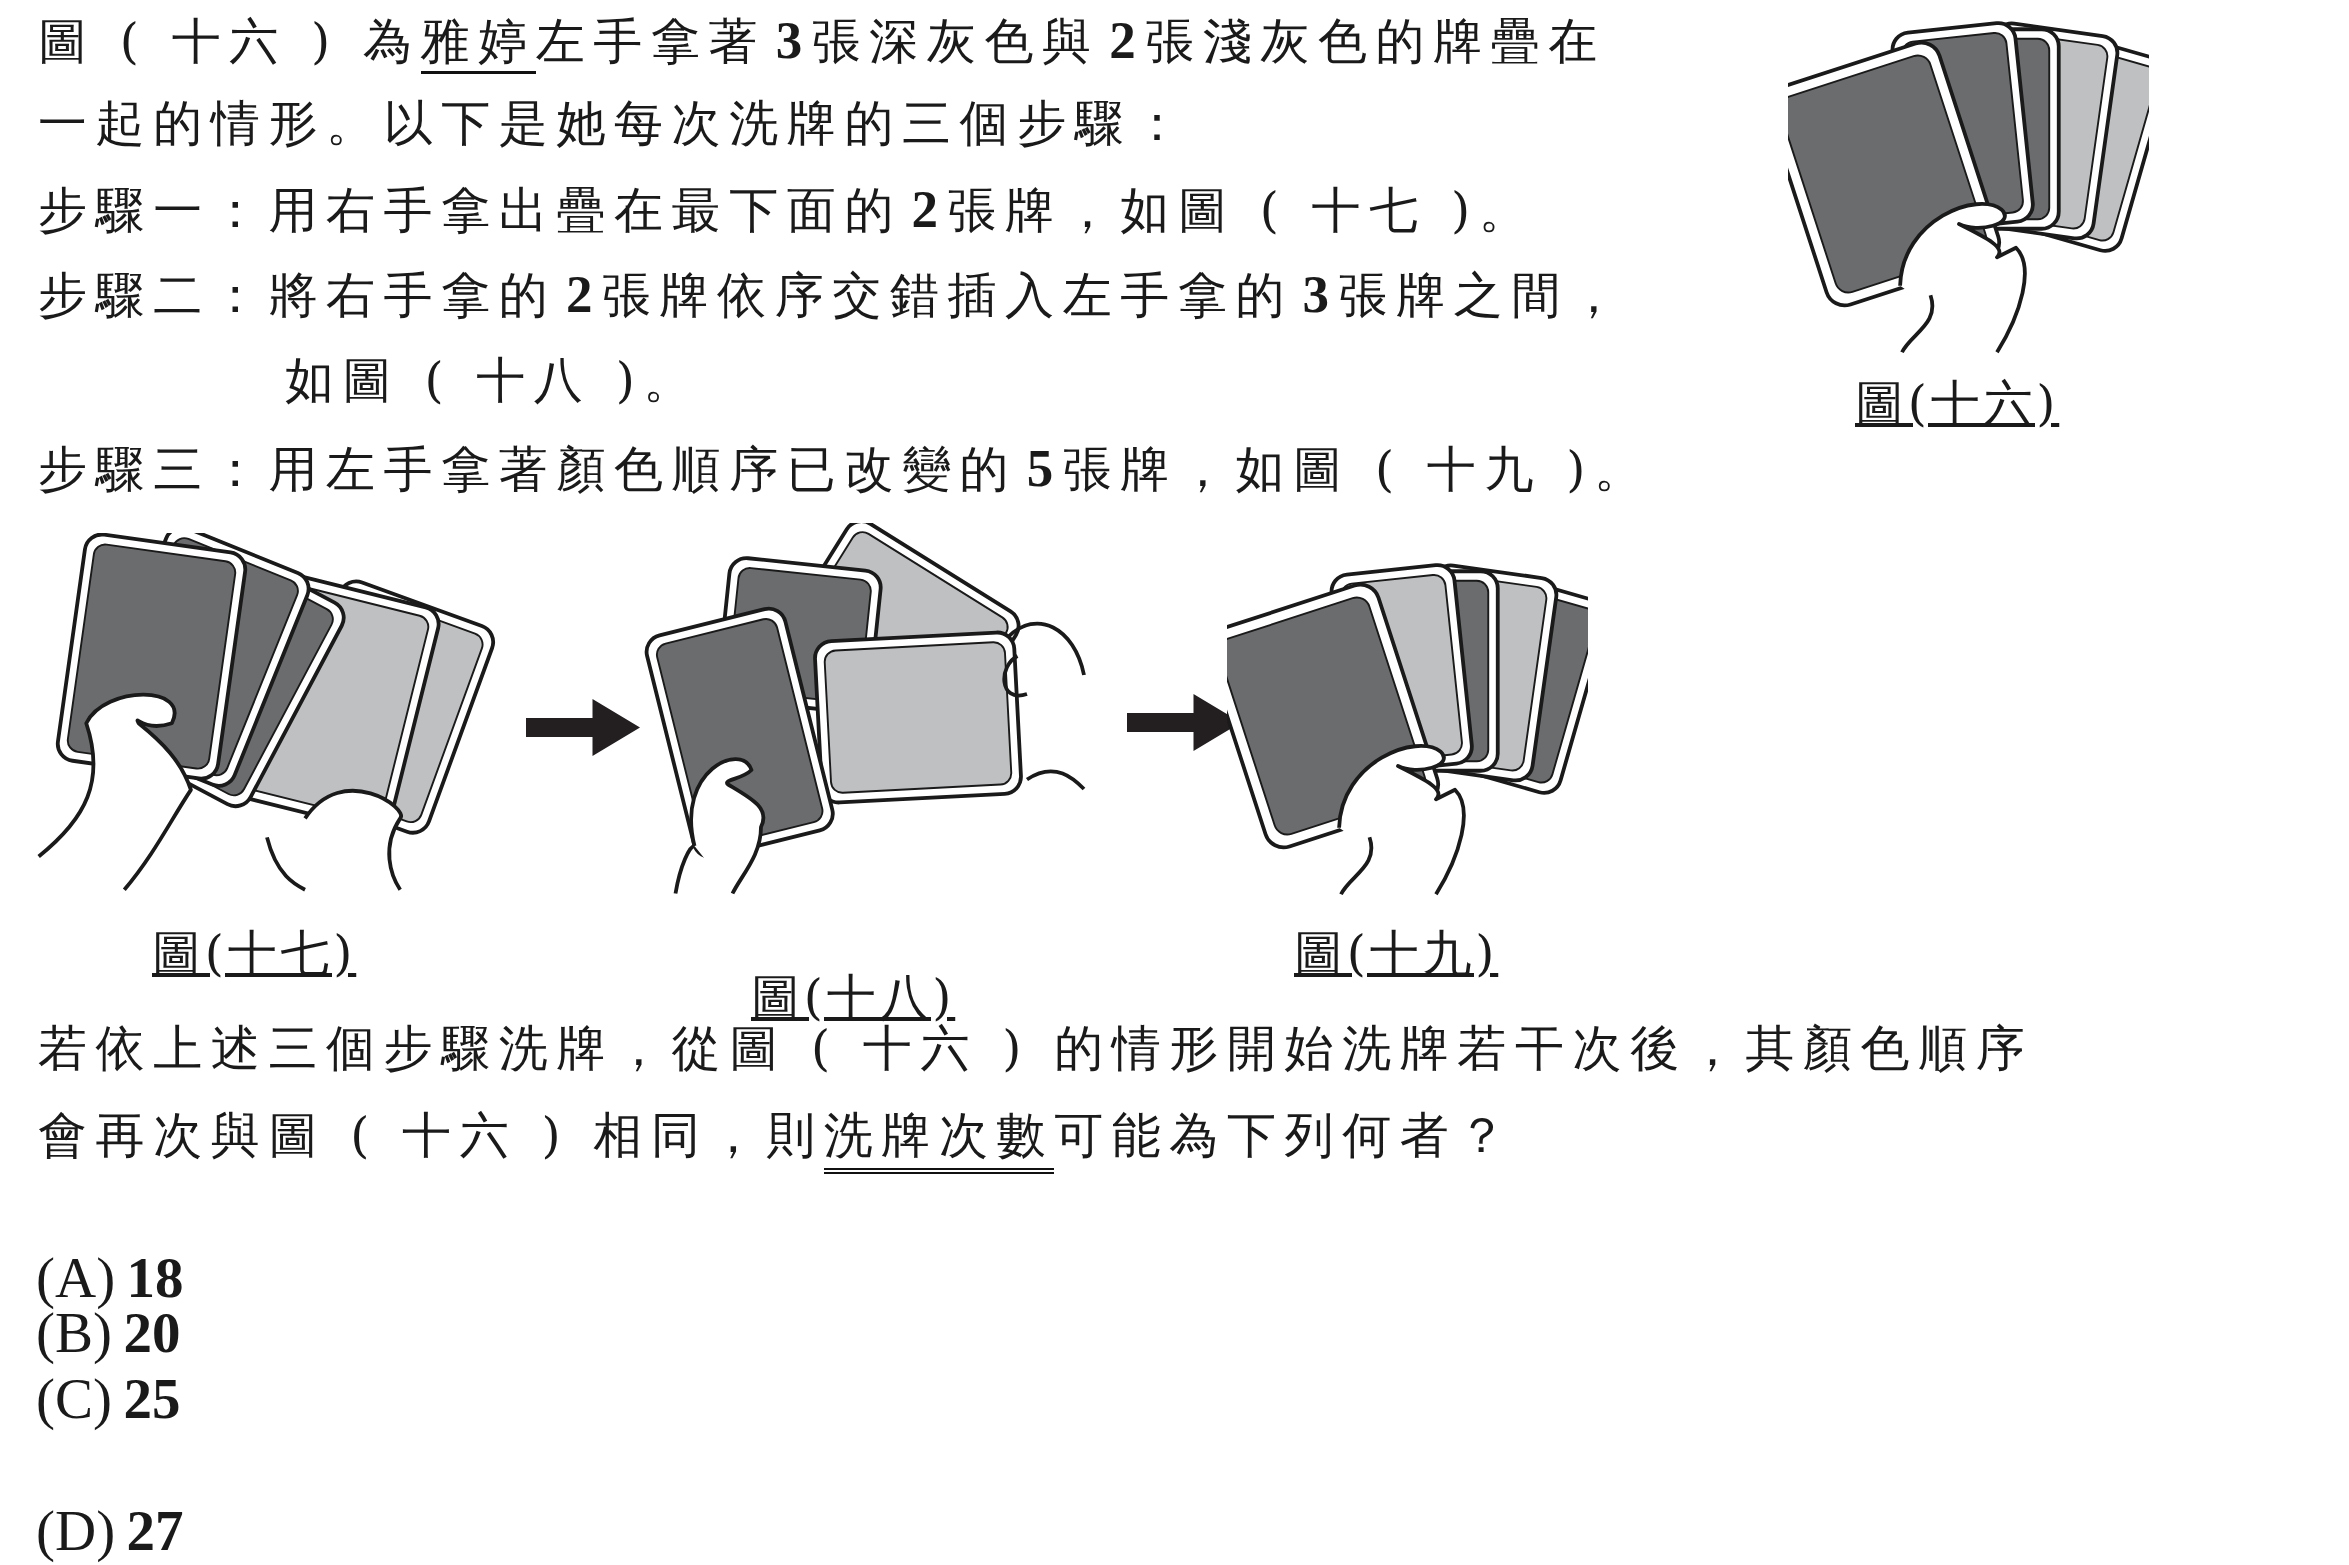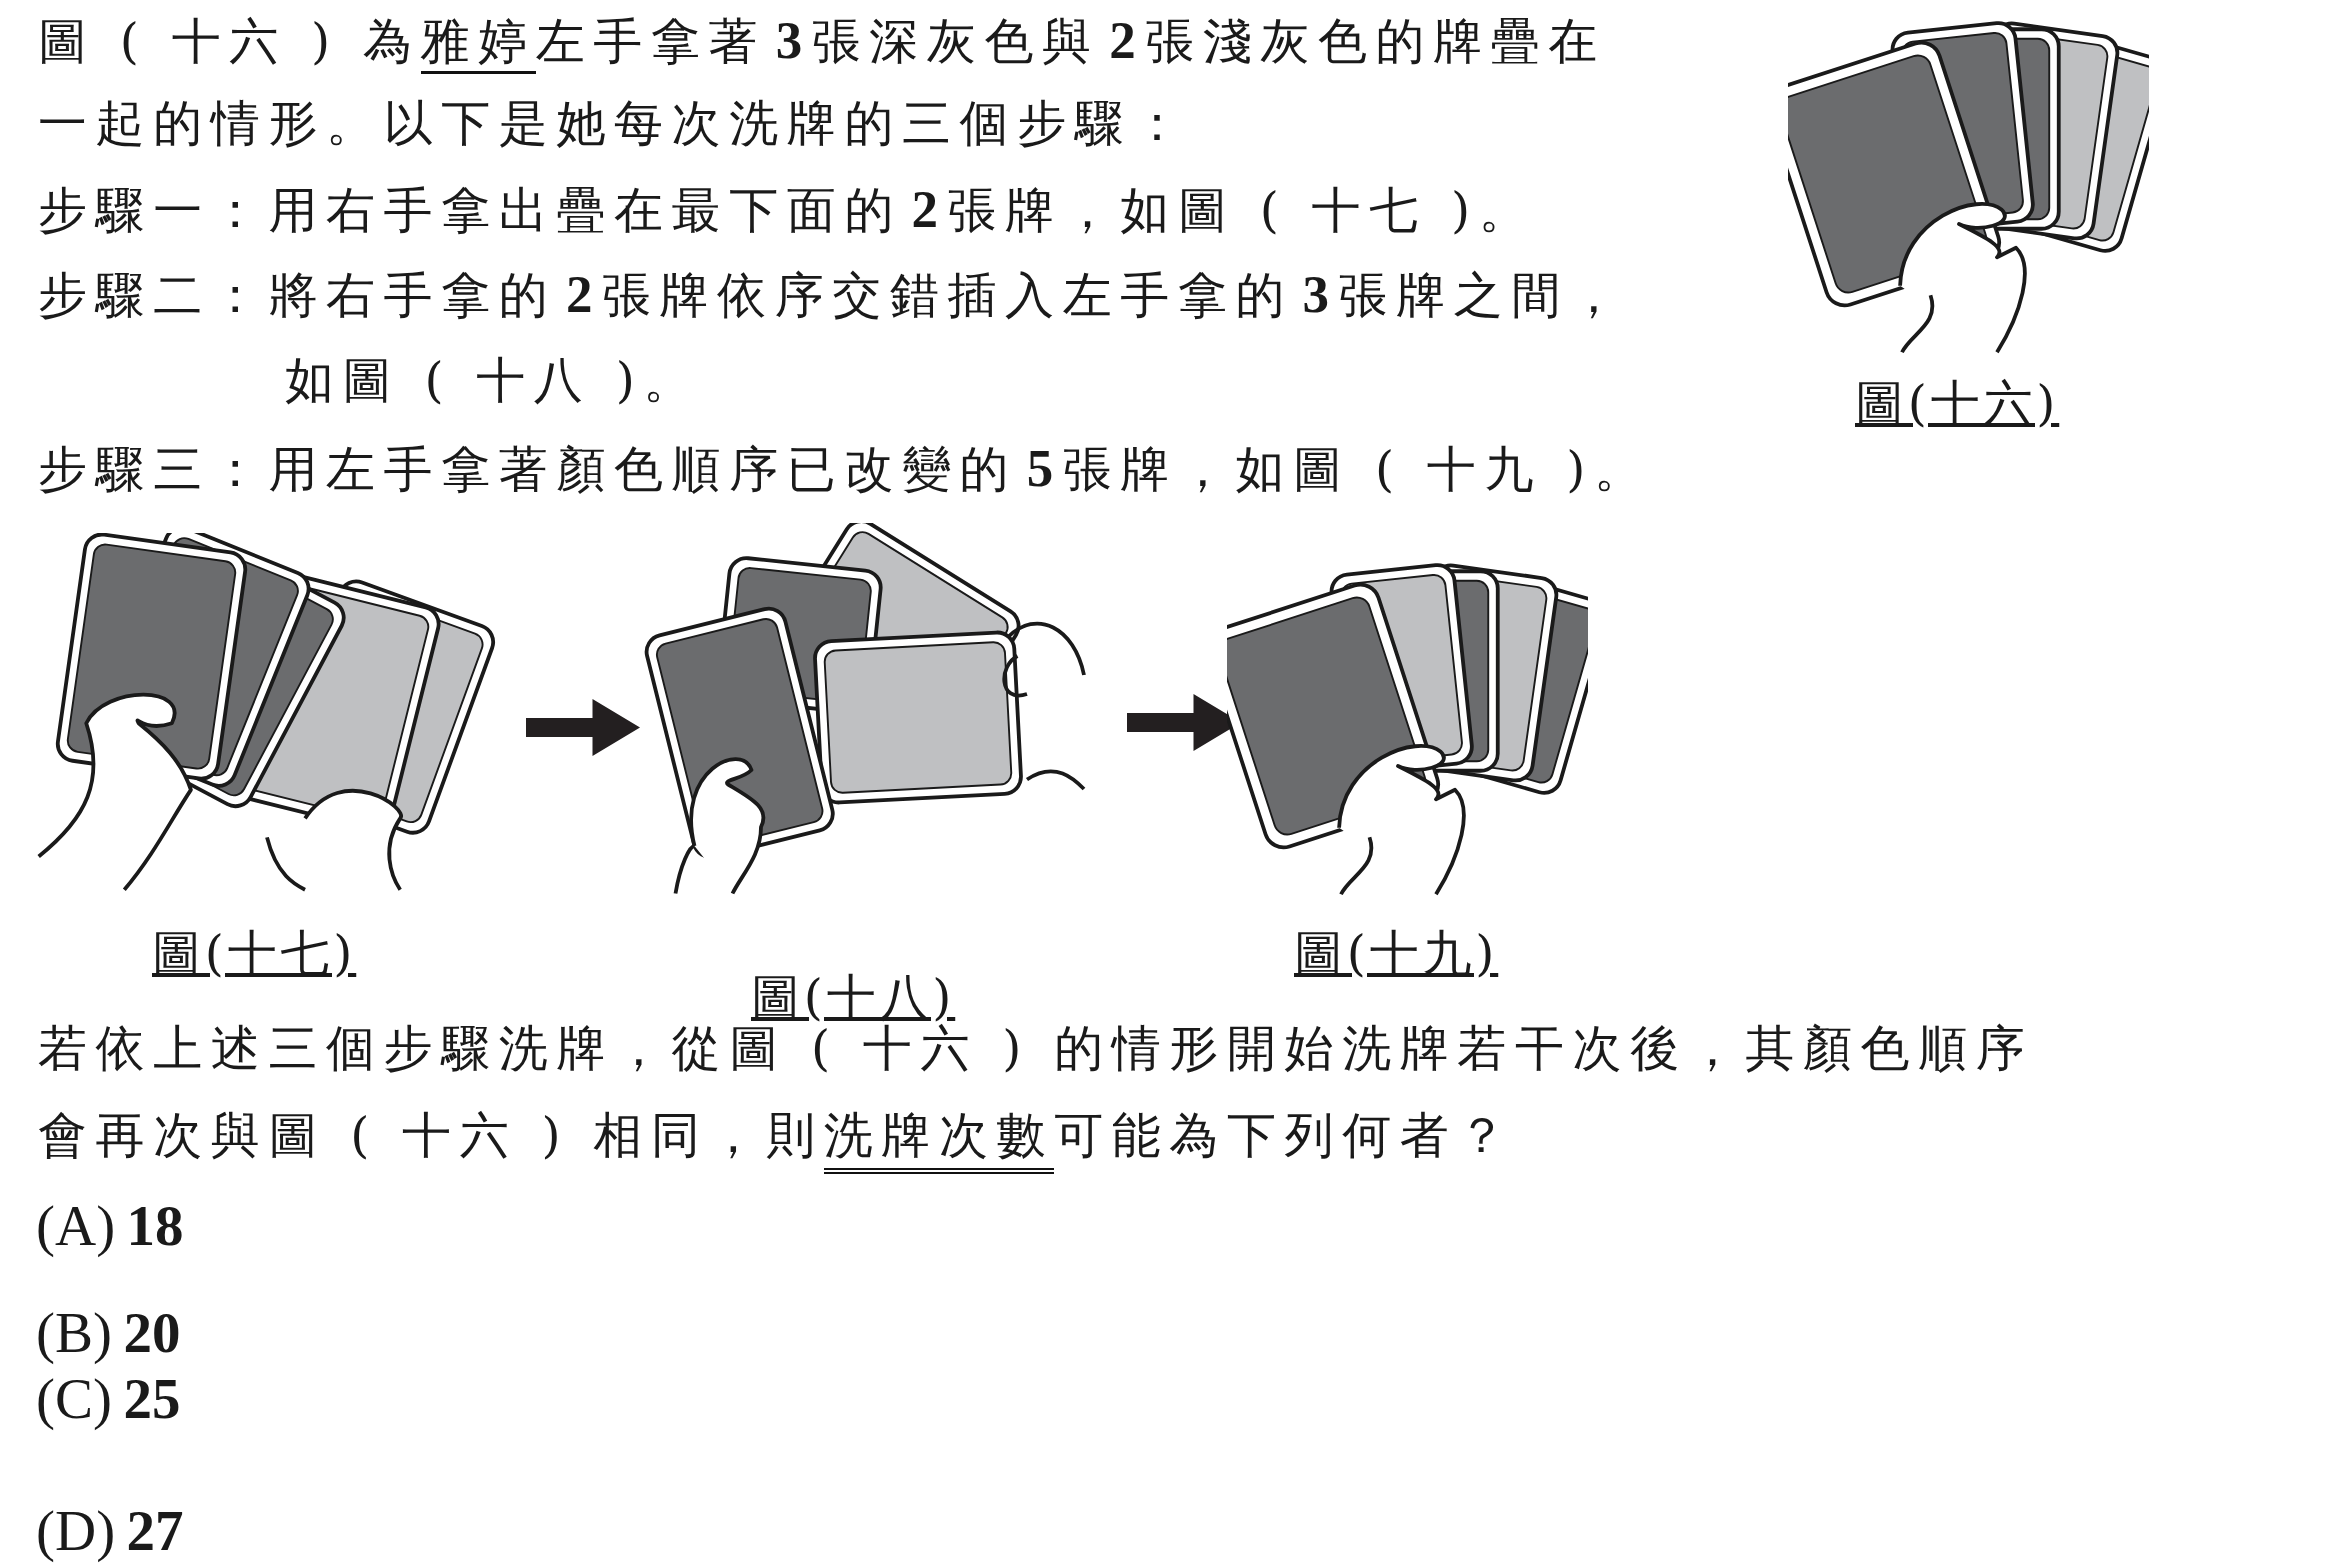--- a/index.html
+++ b/index.html
@@ -150,21 +150,21 @@
     <path d="M118 290 C120 220 200 190 225 210 C240 225 200 235 180 225 C210 240 230 250 220 260 L240 250 C260 270 245 320 220 360 M150 300 C160 330 130 340 120 360" fill="#fff"></path>
   </g>
 </svg>
 <div class="cap" style="left:1294px;top:921px;">圖(十九)</div>
 
 <div class="line" style="top:1018px;text-align:right;">若依上述三個步驟洗牌，從圖 ( 十六 ) 的情形開始洗牌若干次後，其顏色順序</div>
 <div class="line" style="top:1105px;">
   <span>會再次與圖 ( 十六 ) 相同，則</span><span class="u2">洗牌次數</span><span>可能為下列何者？</span>
 </div>
 
-<div class="opt" style="top:1192px;">
+<div class="opt" style="top:1244px;">
   <span>(A)</span><span class="num">18</span>
 </div>
 <div class="opt" style="top:1299px;">
   <span>(B)</span><span class="num">20</span>
 </div>
 <div class="opt" style="top:1365px;">
   <span>(C)</span><span class="num">25</span>
 </div>
 <div class="opt" style="top:1497px;">
   <span>(D)</span><span class="num">27</span>

